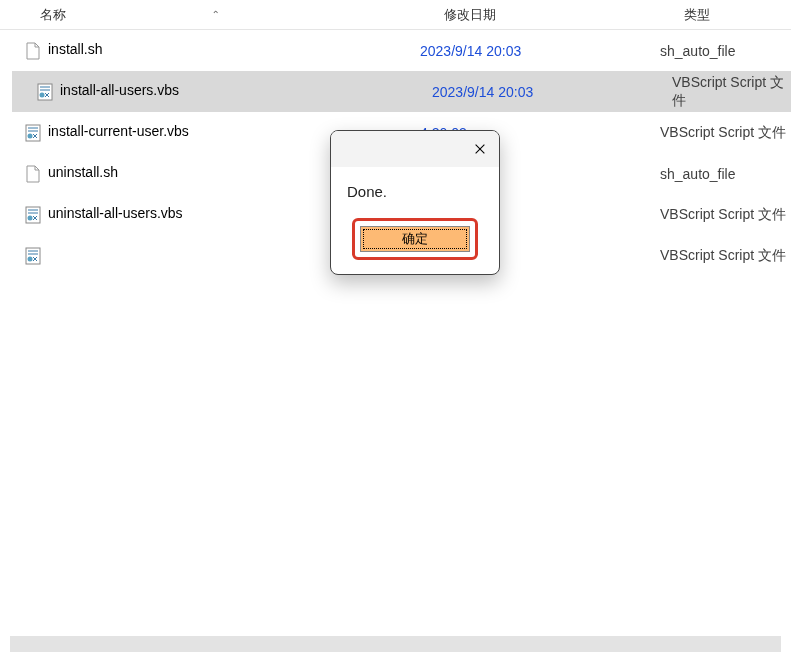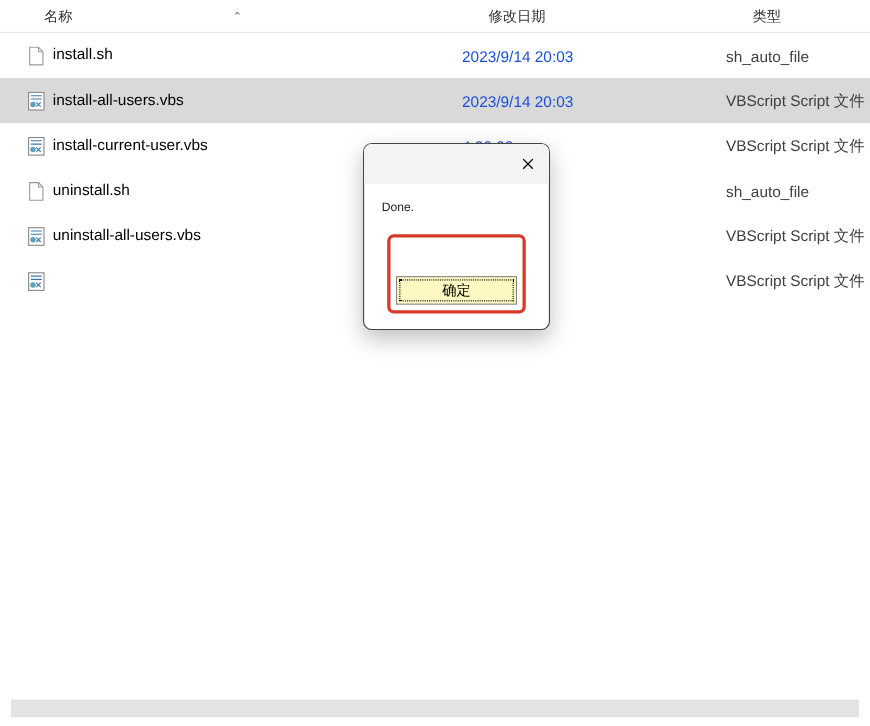--- a/index.html
+++ b/index.html
@@ -39,20 +39,21 @@
       color: #666;
     }
     .file-row {
       display: flex;
       align-items: center;
       height: 41px;
       padding-left: 24px;
     }
     .file-row.selected {
       background: #d9d9d9;
+      margin-left: 12px;
     }
     .file-cell.name { width: 396px; display: flex; align-items: flex-start; gap: 6px; }
     .file-cell.date { width: 240px; color: #1d4ed8; }
     .file-cell.type { flex: 1; color: #404040; }
     .file-icon {
       width: 18px;
       height: 20px;
       display: inline-flex;
       align-items: center;
       justify-content: center;
@@ -82,43 +83,42 @@
       height: 18px;
       display: flex;
       align-items: center;
       justify-content: center;
       cursor: pointer;
       font-size: 16px;
     }
     .dialog-body {
       padding: 16px 16px 8px 16px;
       color: #222;
-      font-size: 11px;
+      font-size: 15px;
     }
     .dialog-footer {
       padding: 10px 12px 14px 12px;
       display: flex;
       justify-content: center;
     }
     .highlight-frame {
       border: 3px solid #d83a2a;
       border-radius: 6px;
       padding: 5px;
     }
     .ok-button {
       width: 110px;
       height: 26px;
-      background: #fef9c3;
+      background: #fdba74;
       border: 1px solid #888;
       outline: 1px dotted #000;
       outline-offset: -4px;
       font-size: 13px;
       cursor: pointer;
       font-family: Liberation Serif, serif;
-      margin-top: 30px;
     }
     .status-bar {
       position: absolute;
       bottom: 8px;
       left: 10px;
       right: 10px;
       height: 16px;
       background: #e3e3e3;
     }
   </style>

